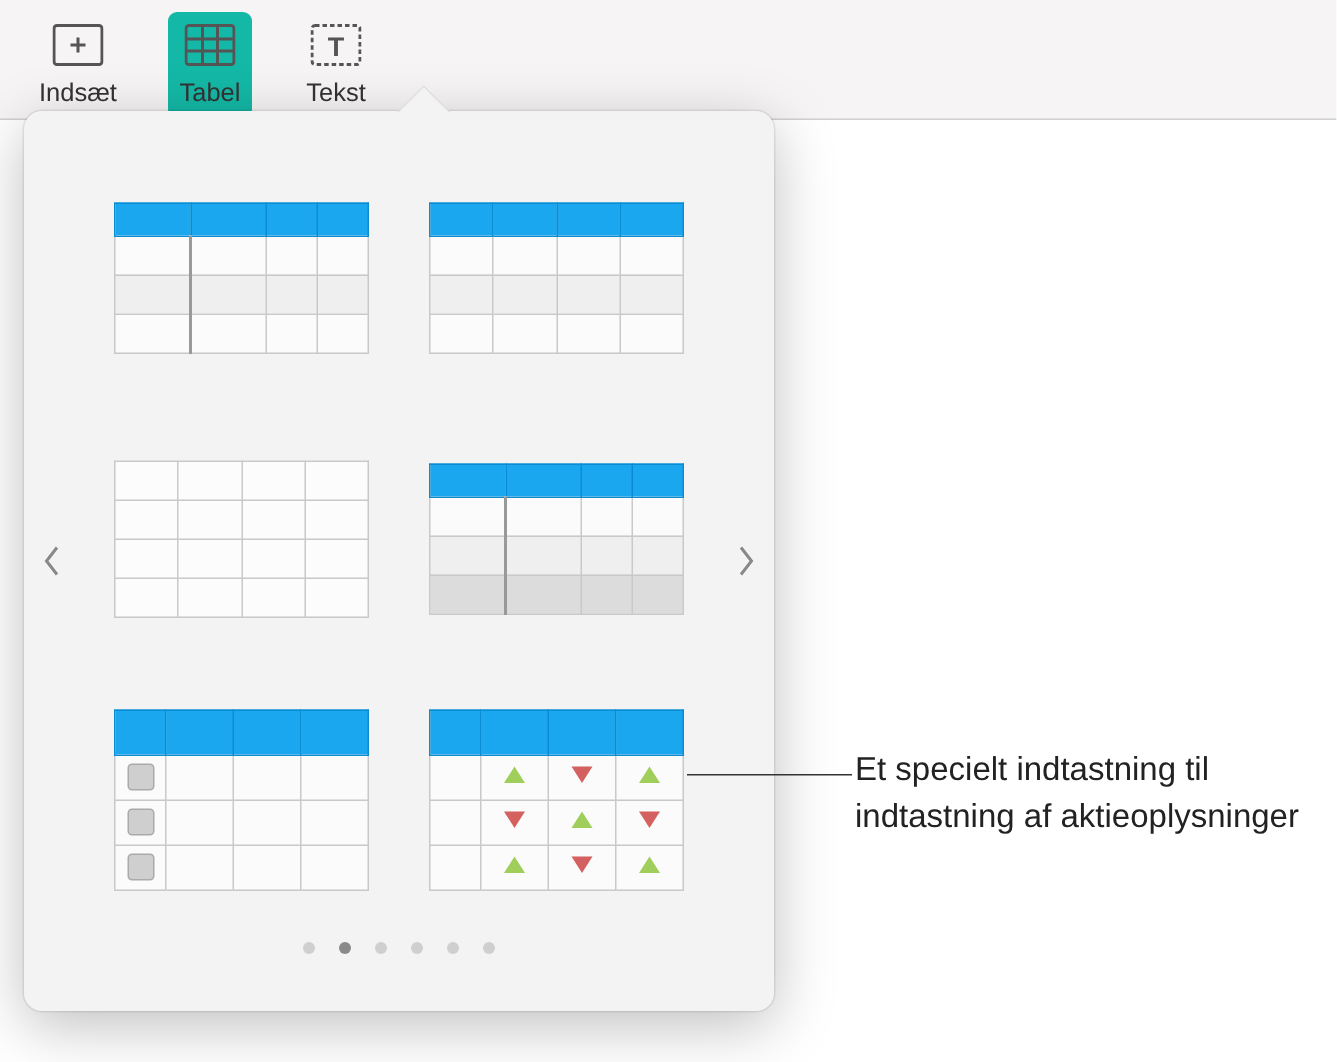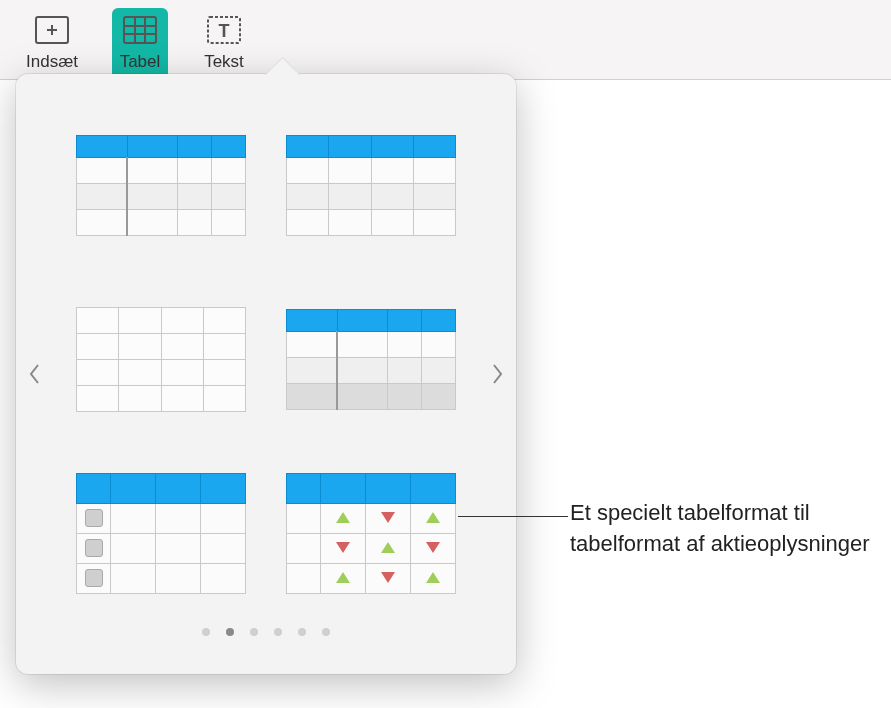--- a/index.html
+++ b/index.html
@@ -455,13 +455,13 @@
     <div class="dot active"></div>
     <div class="dot"></div>
     <div class="dot"></div>
     <div class="dot"></div>
     <div class="dot"></div>
   </div>
 
 </div>
 
 <div class="callout-line"></div>
-<div class="callout">Et specielt tabelformat til tabelformat af aktieoplysninger</div>
+<div class="callout">Et specielt indtastning til indtastning af aktieoplysninger</div>
 
 </body></html>

